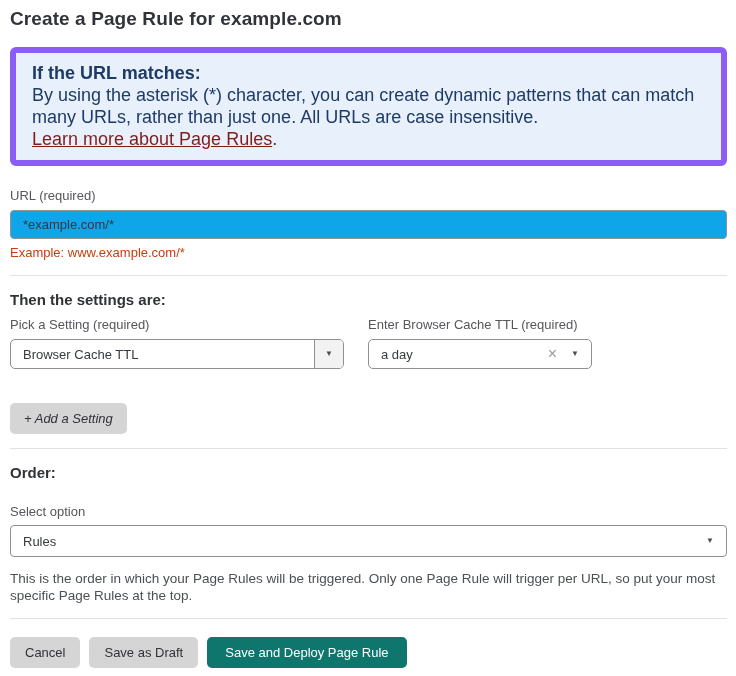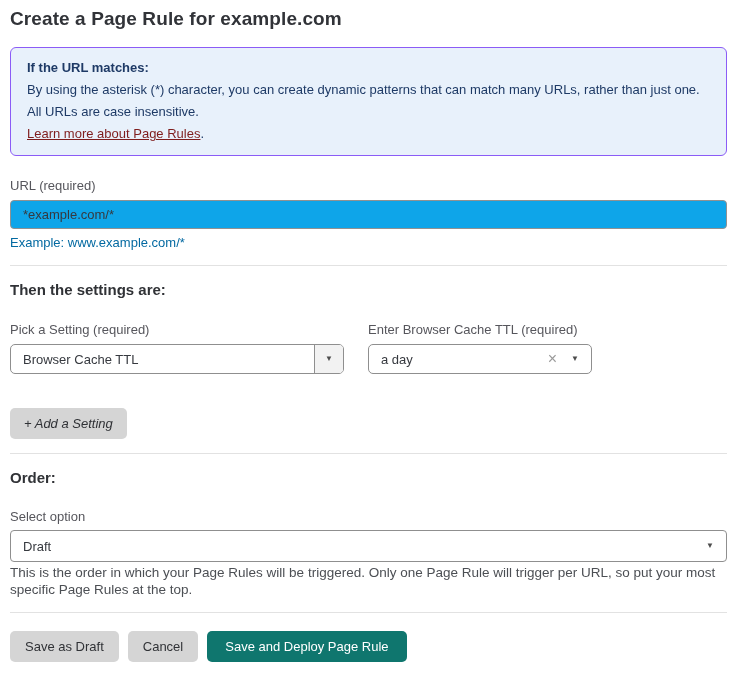--- a/index.html
+++ b/index.html
@@ -13,25 +13,25 @@
   .page { padding: 6px 9px 0 10px; }
 
   h1.page-title {
     font-size: 19px; line-height: 26px; font-weight: bold; color: #313338;
     letter-spacing: 0.1px;
   }
 
   .info-box {
     margin-top: 15px;
     background: #e8f1fb;
-    border: 1px solid #8b5cf6;
+    border: 6px solid #8b5cf6;
     border-radius: 6px;
     padding: 9px 16px 10px 16px;
     color: #1e3a66;
-    font-size: 13px; line-height: 22px;
+    font-size: 18px; line-height: 22px;
   }
   .info-heading { font-weight: bold; }
   .info-link { color: #7f1d1d; text-decoration: underline; cursor: pointer; text-align: center; }
   .info-link-suffix { color: #1e3a66; }
 
   .field-label {
     display: block;
     margin-top: 22px;
     font-size: 13px; line-height: 16px; color: #56565c;
   }
@@ -42,36 +42,36 @@
     border: 1px solid #919191;
     border-radius: 4px;
     padding: 0 12px;
     font-family: "Liberation Sans", sans-serif;
     font-size: 13px; color: #36393f;
     background: #0ea5e9;
     outline: none;
   }
   .helper {
     margin-top: 6px;
-    font-size: 13px; line-height: 16px; color: #0369a1;
+    font-size: 13px; line-height: 16px; color: #c2410c;
   }
 
   hr.divider {
     border: none; border-top: 1px solid #e2e2e2;
     margin: 14px 0;
   }
 
   h2.section-heading {
     font-size: 15px; line-height: 19px; font-weight: bold; color: #303236;
   }
 
   .settings-row { display: flex; margin-top: 4px; }
   .col-setting { width: 334px; }
   .col-ttl { width: 224px; margin-left: 24px; }
-  .col-label { display: block; margin-top: 19px; font-size: 13px; line-height: 16px; color: #56565c; }
+  .col-label { display: block; margin-top: 4px; font-size: 13px; line-height: 16px; color: #56565c; }
 
   .select-box {
     margin-top: 6px;
     height: 30px;
     border: 1px solid #8f8f8f;
     border-radius: 5px;
     background: #fff;
     display: flex; align-items: center;
     font-size: 13px; color: #36393f;
     cursor: pointer;
@@ -90,21 +90,21 @@
   .clear-glyph {
     font-size: 16px; color: #9a9a9a; line-height: 1;
     margin-left: auto; flex: 0 0 auto; cursor: pointer;
   }
   .ttl-select .arrow-glyph { margin: 0 12px 0 14px; flex: 0 0 auto; }
 
   .order-select { width: 717px; height: 32px; margin-top: 5px; border-radius: 4px; }
   .order-select .arrow-glyph { margin-right: 12px; flex: 0 0 auto; }
 
   .order-helper {
-    margin-top: 2px;
+    margin-top: 13px;
     font-size: 13.5px; line-height: 17px; color: #4c4f54;
     max-width: 710px;
   }
 
   button {
     font-family: "Liberation Sans", sans-serif;
     font-size: 13px;
     height: 31px;
     border: none; border-radius: 5px;
     cursor: pointer;
@@ -157,26 +157,26 @@
   </div>
 
   <button class="gray-btn add-setting-btn">+ Add a Setting</button>
 
   <hr class="divider">
 
   <h2 class="section-heading">Order:</h2>
 
   <label class="field-label">Select option</label>
   <div class="select-box order-select">
-    <span class="select-value">Draft</span>
+    <span class="select-value">Rules</span>
     <span class="arrow-glyph">▼</span>
   </div>
   <div class="order-helper">This is the order in which your Page Rules will be triggered. Only one Page Rule will trigger per URL, so put your most specific Page Rules at the top.</div>
 
   <hr class="divider">
 
   <div class="footer">
+    <button class="gray-btn">Cancel</button>
     <button class="gray-btn">Save as Draft</button>
-    <button class="gray-btn">Cancel</button>
     <button class="blue-btn">Save and Deploy Page Rule</button>
   </div>
 
 </div>
 
 </body></html>

